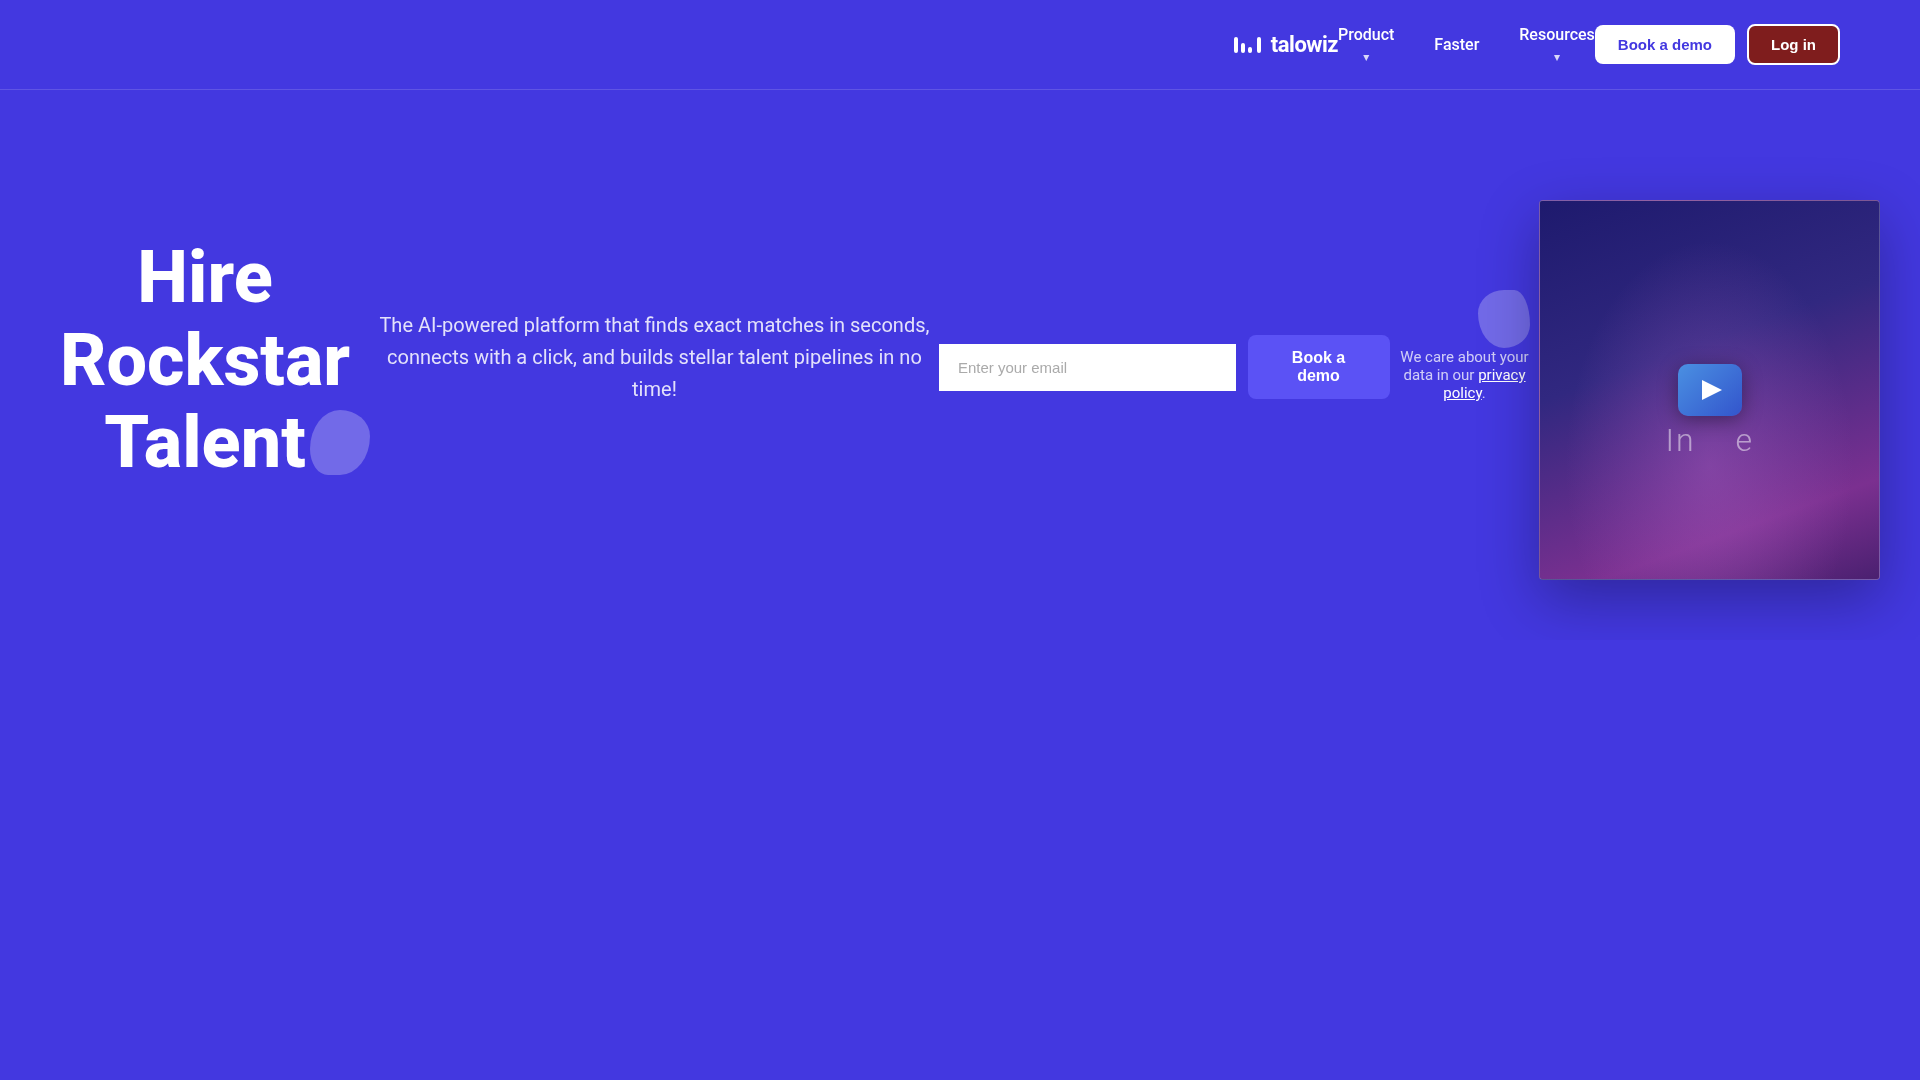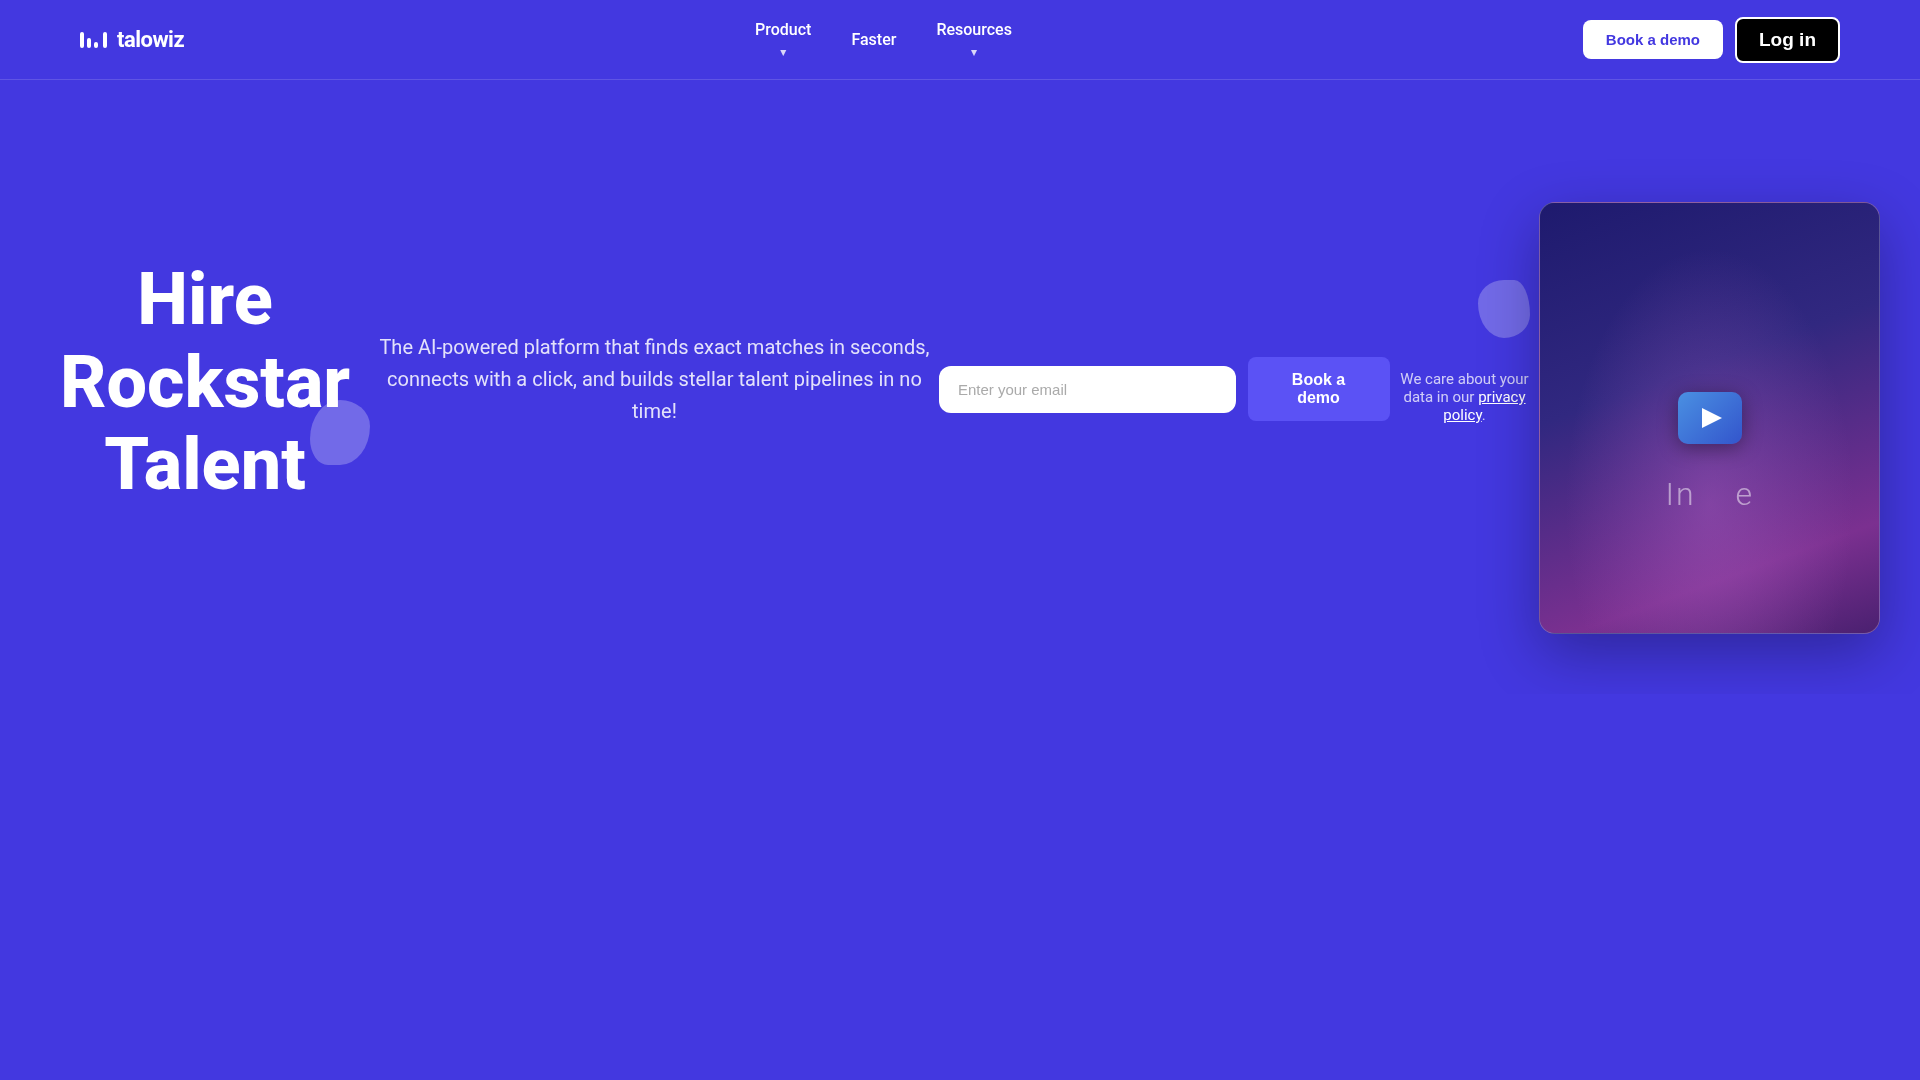--- a/index.html
+++ b/index.html
@@ -14,23 +14,23 @@
       color: #ffffff;
       width: 1920px;
       min-height: 1080px;
       overflow-x: hidden;
     }
 
     
     nav {
       display: flex;
       align-items: center;
-      justify-content: space-between;
+      justify-content: flex-end;
       padding: 0 80px;
-      height: 80px;
+      height: 90px;
       background-color: #4338e0;
       border-bottom: 1px solid rgba(255,255,255,0.15);
     }
 
     .nav-logo {
       display: flex;
       align-items: center;
       gap: 10px;
     }
 
@@ -86,25 +86,25 @@
       color: #4338e0;
       border: 1px solid rgba(255,255,255,0.5);
       border-radius: 8px;
       font-size: 15px;
       font-weight: 600;
       cursor: pointer;
     }
 
     .btn-login {
       padding: 10px 22px;
-      background: #000000;
+      background: #7f1d1d;
       color: white;
       border: 2px solid white;
       border-radius: 8px;
-      font-size: 19px;
+      font-size: 15px;
       font-weight: 600;
       cursor: pointer;
     }
 
     
     .hero {
       display: flex;
       align-items: center;
       text-align: center;
       padding: 80px 40px 60px;
@@ -132,21 +132,21 @@
     .email-form {
       display: flex;
       gap: 12px;
       align-items: center;
       margin-bottom: 16px;
     }
 
     .email-input {
       width: 340px;
       padding: 14px 18px;
-      border-radius: 12px;
+      border-radius: 0;
       border: 1.5px solid rgba(255,255,255,0.5);
       background: white;
       color: #555;
       font-size: 15px;
       outline: none;
     }
 
     .email-input::placeholder {
       color: #aaa;
     }
@@ -189,23 +189,23 @@
       top: 200px;
       width: 52px;
       height: 58px;
       background: rgba(255,255,255,0.25);
       border-radius: 50% 30% 50% 50% / 40% 60% 40% 60%;
     }
 
     
     .video-container {
       width: 680px;
-      height: 432px;
-      margin: 42px auto 0;
-      border-radius: 16px;
+      height: 380px;
+      margin: 30px auto 0;
+      border-radius: 4px;
       overflow: hidden;
       background: linear-gradient(135deg, #2e2a7a 0%, #3d3099 30%, #7a3a8c 70%, #5c2d7a 100%);
       position: relative;
       border: 1px solid rgba(255,255,255,0.2);
       box-shadow: 0 20px 60px rgba(0,0,0,0.3);
     }
 
     .video-inner-bg {
       position: absolute;
       inset: 0;

